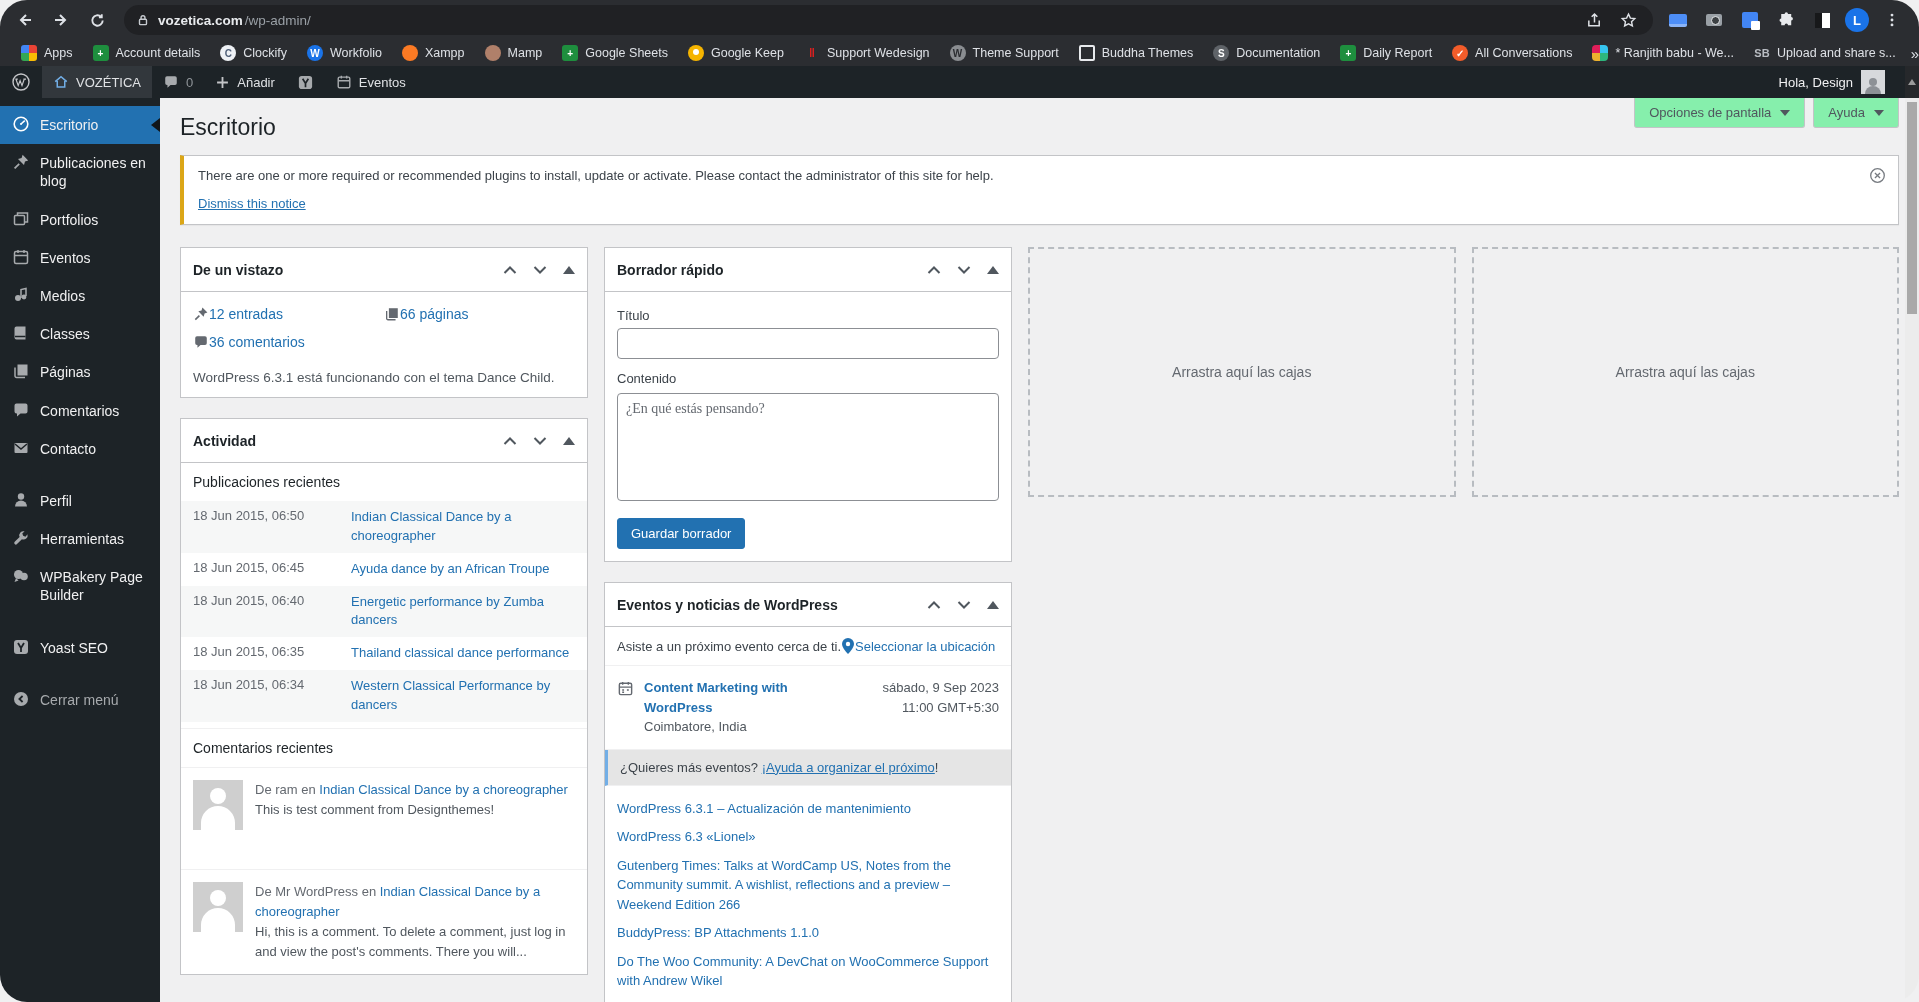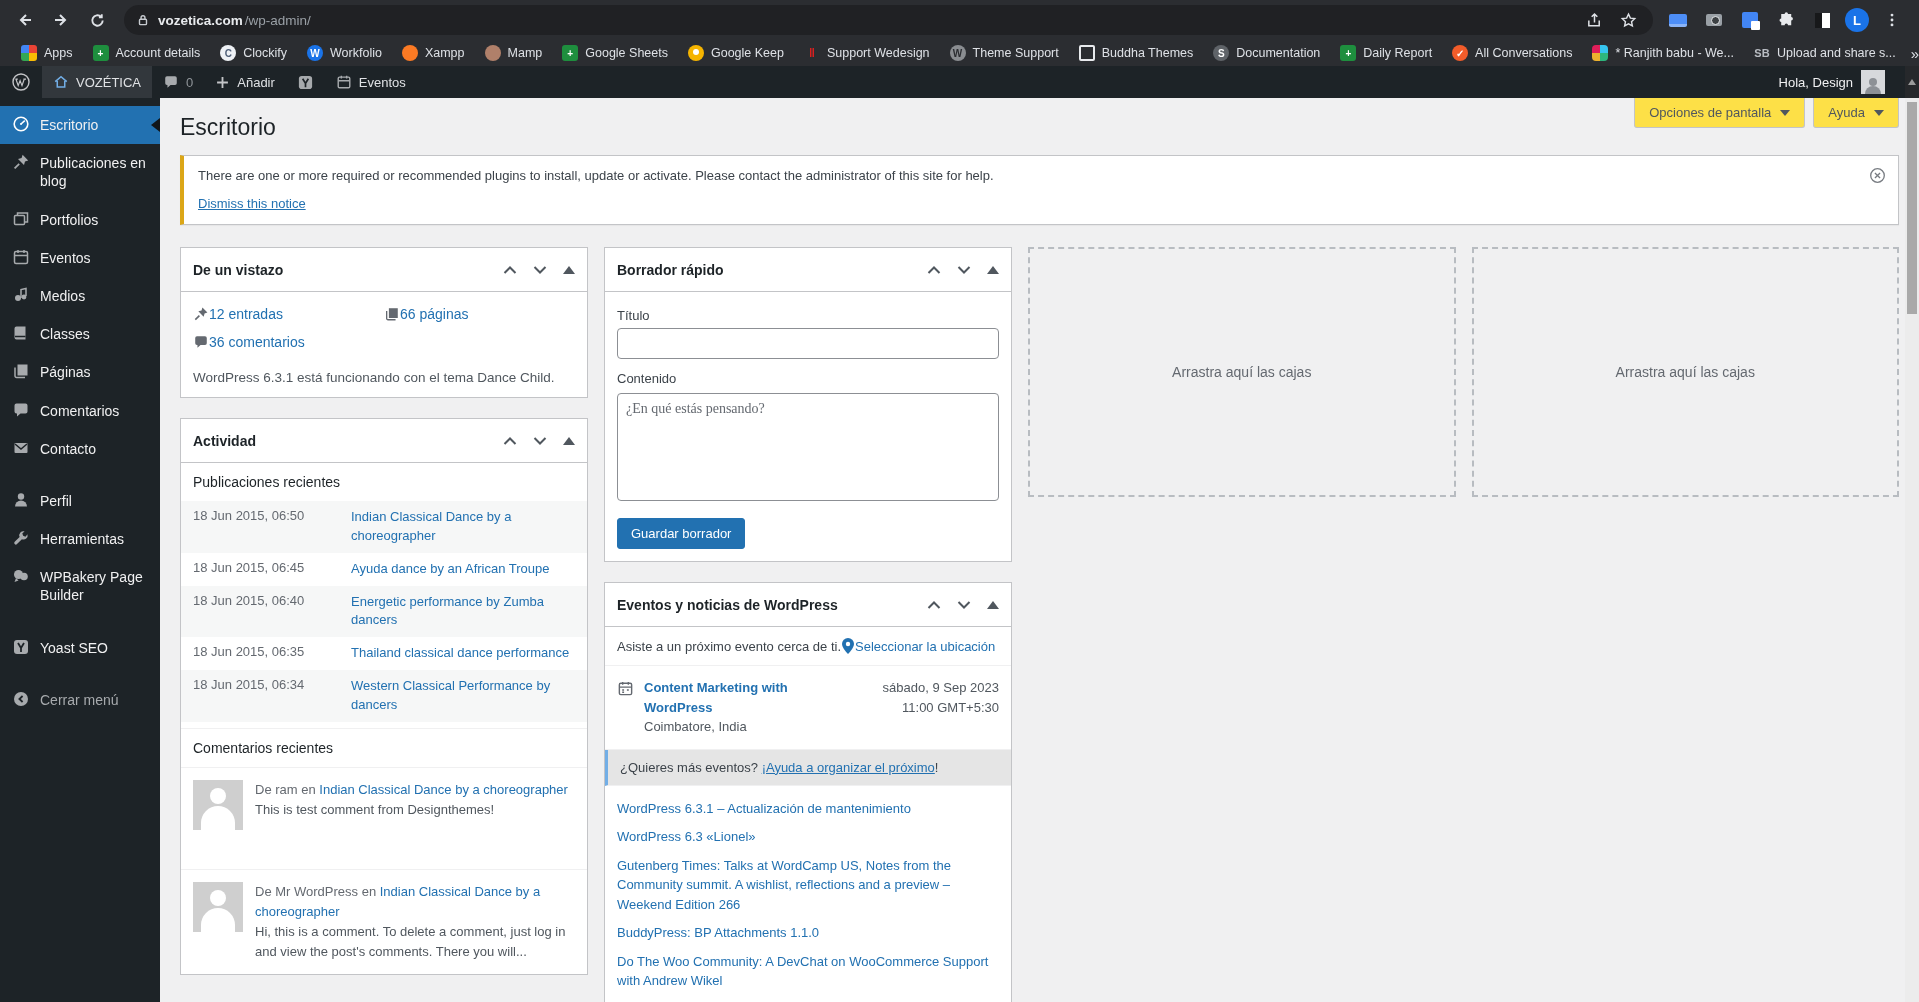--- a/index.html
+++ b/index.html
@@ -1,18 +1,18 @@
 <!DOCTYPE html>
 <html><head>
 <meta charset="utf-8">
 <style>
   * { box-sizing: border-box; }
   html,body { margin:0; padding:0; }
   body { width:1919px; height:1002px; overflow:hidden; font-family:"Liberation Sans",sans-serif; background:#f0f0f1; }
-  .screen { position:relative; width:1919px; height:1002px; overflow:hidden; }
+  .screen { position:relative; width:1919px; height:1002px; overflow:hidden;border-radius:27px; }
 
   
   .chrome-toolbar { height:40px; background:#2b2d31; display:flex; align-items:center; padding:0 10px; gap:6px; }
   .nav-btn { width:30px; height:30px; display:flex; align-items:center; justify-content:center; border-radius:50%; color:#dee1e6; flex:none; }
   .omnibox { flex:1; height:30px; margin:0 6px; background:#202124; border-radius:15px; display:flex; align-items:center; padding:0 12px; gap:8px; color:#e8eaed; font-size:13.5px; }
   .omnibox .host { color:#e8eaed; font-weight:700; }
   .omnibox .path { color:#9aa0a6; }
   .omnibox .spacer { flex:1; }
   .tb-icon { width:26px; height:26px; display:flex; align-items:center; justify-content:center; color:#dee1e6; flex:none; }
   .toolbar-right { display:flex; align-items:center; gap:10px; padding-right:4px; }
@@ -59,21 +59,21 @@
   .menu-item { display:flex; gap:10px; padding:10px 8px 10px 12px; font-size:14px; line-height:1.3; color:#f0f0f1; align-items:flex-start; position:relative; }
   .menu-item .mi-icon { color:#a7aaad; flex:none; width:18px; display:flex; justify-content:center; margin-top:-1px; }
   .menu-item.current { background:#2271b1; }
   .menu-item.current .mi-icon { color:#fff; }
   .current-arrow { position:absolute; right:0; top:50%; margin-top:-7px; width:0; height:0; border-top:7px solid transparent; border-bottom:7px solid transparent; border-right:9px solid #11161a; }
   .menu-gap { height:14px; }
   .menu-item.collapse { color:#a7aaad; }
 
   .content { flex:1; position:relative; padding:0 20px; }
   .screen-meta { position:absolute; top:0; right:20px; display:flex; gap:8px; z-index:5; }
-  .meta-btn { background:#fde047; border:1px solid #c3c4c7; border-top:none; border-radius:0 0 3px 3px; padding:7px 14px; font-size:13px; color:#50575e; display:flex; align-items:center; gap:9px; font-family:inherit; }
+  .meta-btn { background:#86efac; border:1px solid #c3c4c7; border-top:none; border-radius:0 0 3px 3px; padding:7px 14px; font-size:13px; color:#50575e; display:flex; align-items:center; gap:9px; font-family:inherit; }
   .caret-down { width:0; height:0; border-left:5px solid transparent; border-right:5px solid transparent; border-top:6px solid #50575e; }
 
   h1.page-title { margin:0; padding:16px 0 8px; font-size:23px; font-weight:400; color:#1d2327; }
 
   .notice { position:relative; background:#fff; border:1px solid #c3c4c7; border-left:4px solid #dba617; box-shadow:0 1px 1px rgba(0,0,0,.04); padding:12px 44px 12px 14px; margin-top:6px; }
   .notice p { margin:0 0 11px; font-size:13px; color:#3c434a; }
   .notice a.dismiss-link { color:#2271b1; font-size:13px; text-decoration:underline; }
   .notice-x { position:absolute; right:12px; top:11px; color:#787c82; cursor:pointer; }
 
   .columns { display:flex; gap:16px; margin-top:22px; align-items:flex-start; }

